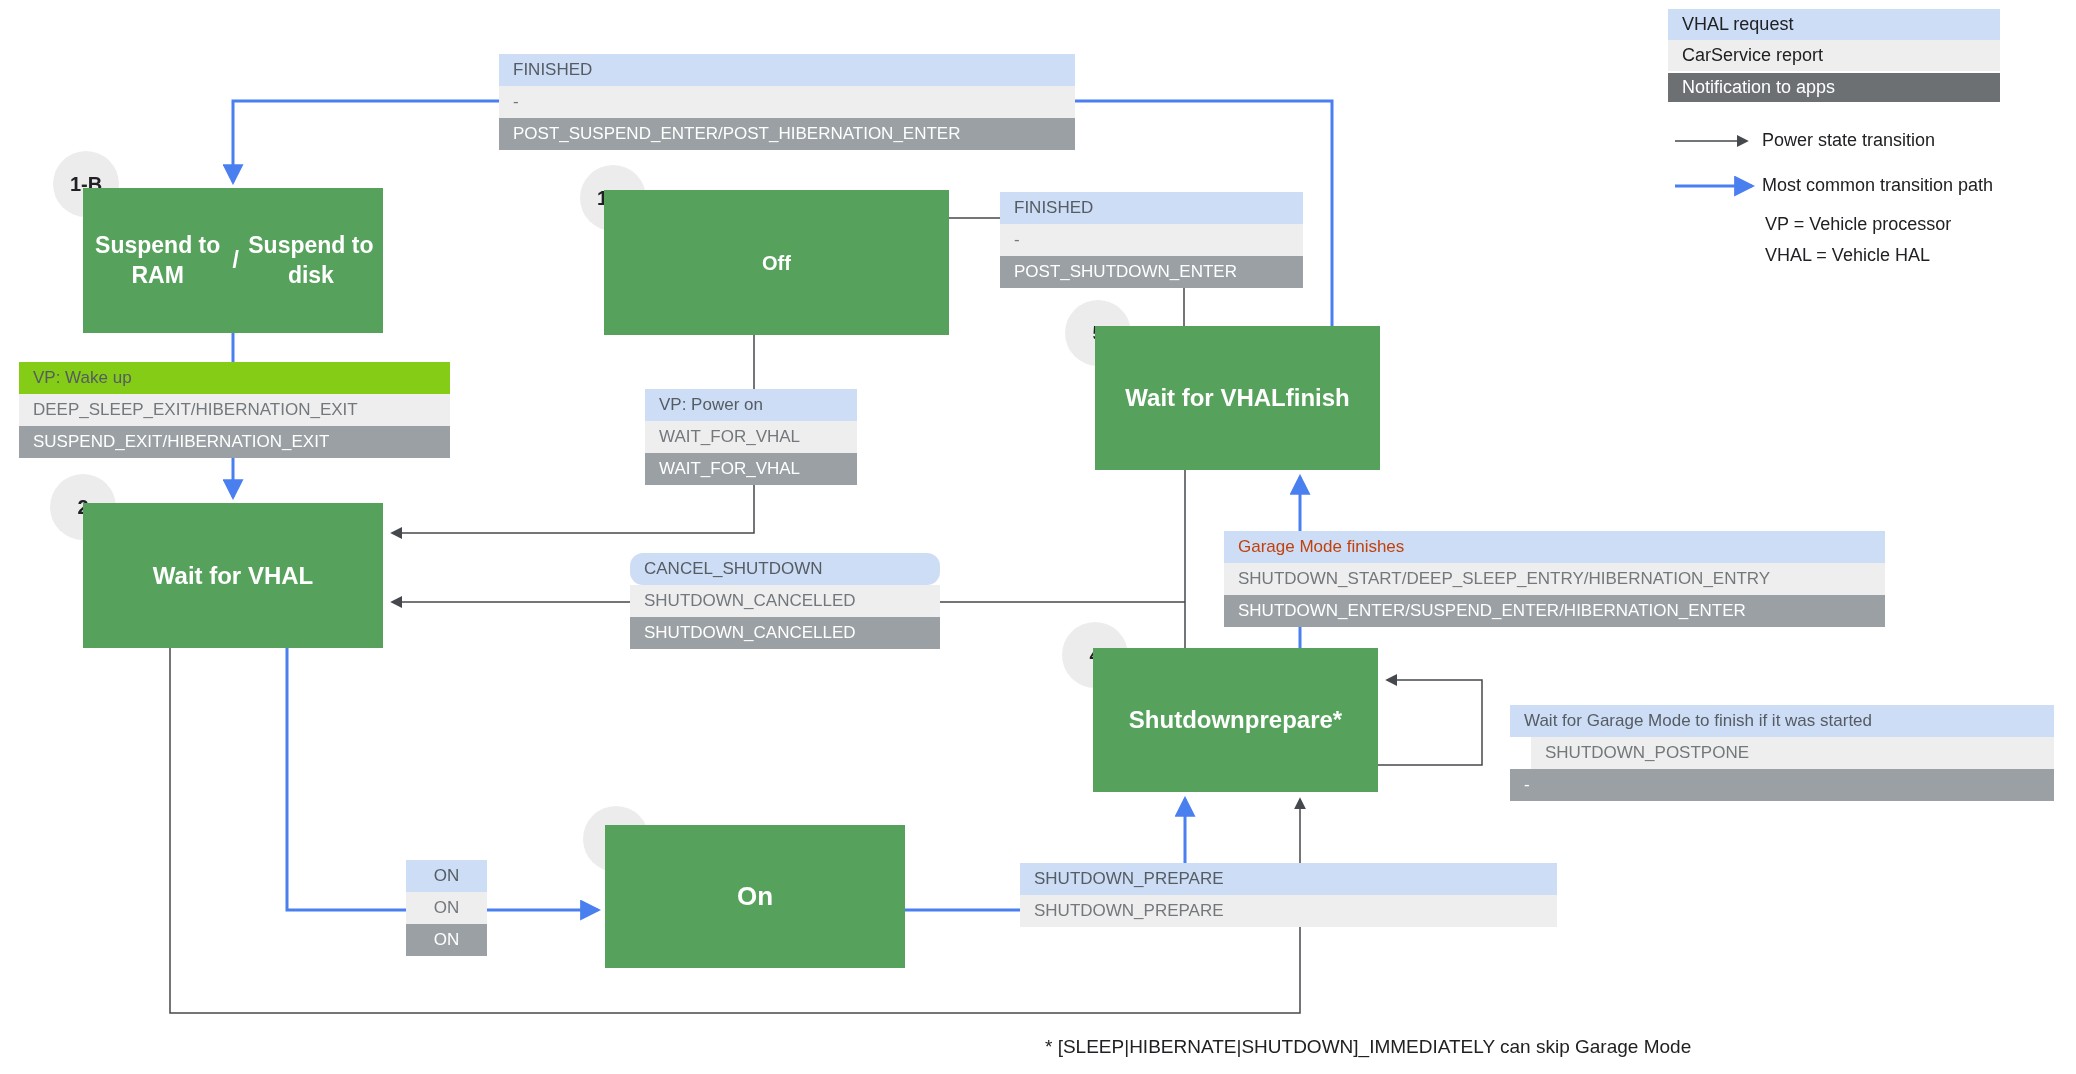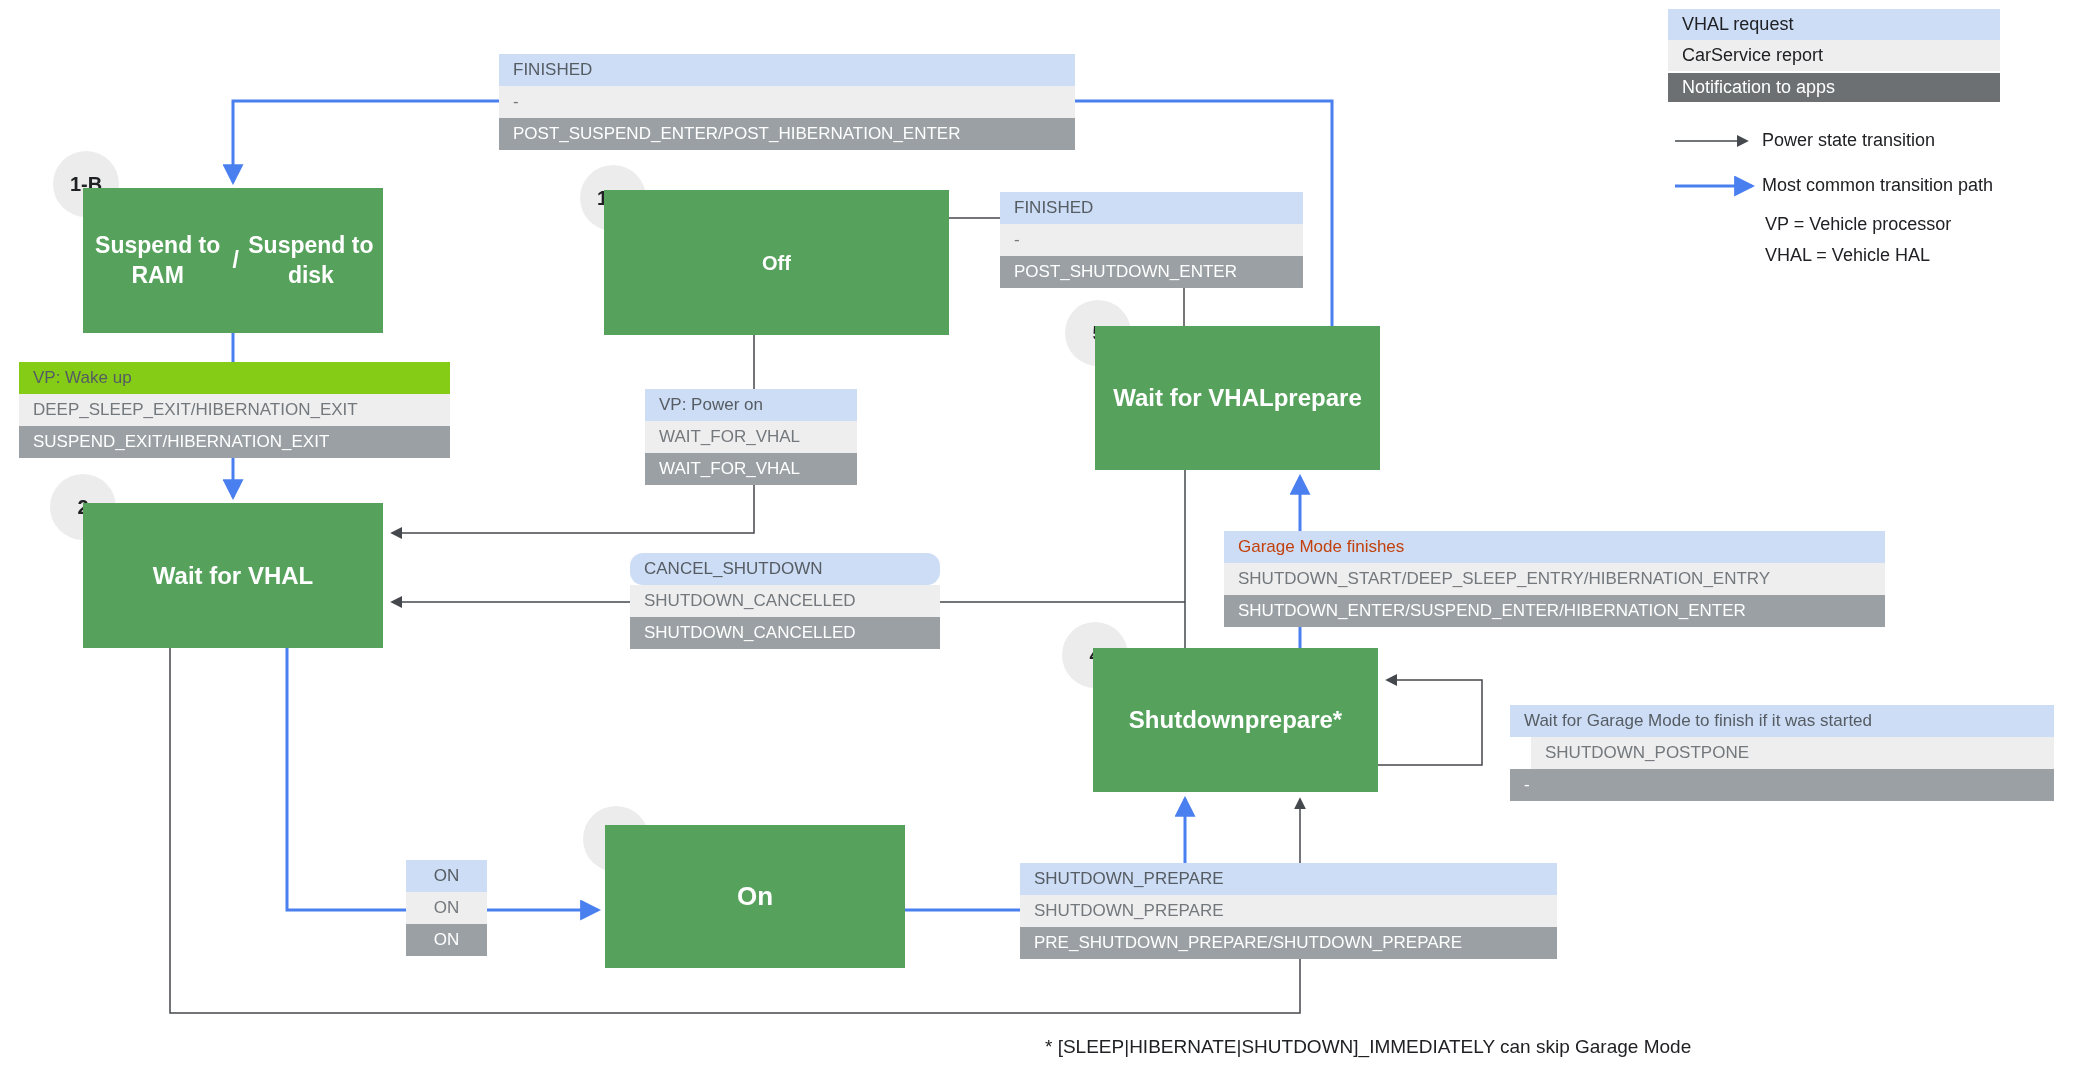--- a/index.html
+++ b/index.html
@@ -99,36 +99,35 @@
         <div class="trow" style="background: rgb(154, 160, 163); color: rgb(255, 255, 255);">-</div>
       </div>
       <div class="tlabel center" style="left: 406px; top: 860px; width: 81px;">
         <div class="trow" style="background: rgb(205, 221, 245); color: rgb(86, 92, 99);">ON</div>
         <div class="trow" style="background: rgb(238, 238, 238); color: rgb(115, 120, 125);">ON</div>
         <div class="trow" style="background: rgb(154, 160, 163); color: rgb(255, 255, 255);">ON</div>
       </div>
       <div class="tlabel" style="left: 1020px; top: 863px; width: 537px;">
         <div class="trow" style="background: rgb(205, 221, 245); color: rgb(86, 92, 99);">SHUTDOWN_PREPARE</div>
         <div class="trow" style="background: rgb(238, 238, 238); color: rgb(115, 120, 125);">SHUTDOWN_PREPARE</div>
-        <div class="trow" style="background: rgb(154, 160, 163); color: rgb(255, 255, 255);">PRE_SHUTDOWN_PREPARE/SHUTDOWN_PREPARE</div>
       </div>
     </div>
 
   <div id="states">
       <div class="state" style="left: 83px; top: 188px; width: 300px; height: 145px; background: rgb(86, 162, 92); font-size: 23px;">
         <div class="state-line">Suspend to RAM</div>
         <div class="state-line">/</div>
         <div class="state-line">Suspend to disk</div>
       </div>
       <div class="state" style="left: 604px; top: 190px; width: 345px; height: 145px; background: rgb(86, 162, 92); font-size: 20px;">
         <div class="state-line">Off</div>
       </div>
       <div class="state" style="left: 1095px; top: 326px; width: 285px; height: 144px; background: rgb(86, 162, 92); font-size: 24px;">
         <div class="state-line">Wait for VHAL</div>
-        <div class="state-line">prepare</div>
+        <div class="state-line">finish</div>
       </div>
       <div class="state" style="left: 83px; top: 503px; width: 300px; height: 145px; background: rgb(86, 162, 92); font-size: 24px;">
         <div class="state-line">Wait for VHAL</div>
       </div>
       <div class="state" style="left: 1093px; top: 648px; width: 285px; height: 144px; background: rgb(86, 162, 92); font-size: 24px;">
         <div class="state-line">Shutdown</div>
         <div class="state-line">prepare*</div>
       </div>
       <div class="state" style="left: 605px; top: 825px; width: 300px; height: 143px; background: rgb(86, 162, 92); font-size: 26px;">
         <div class="state-line">On</div>

